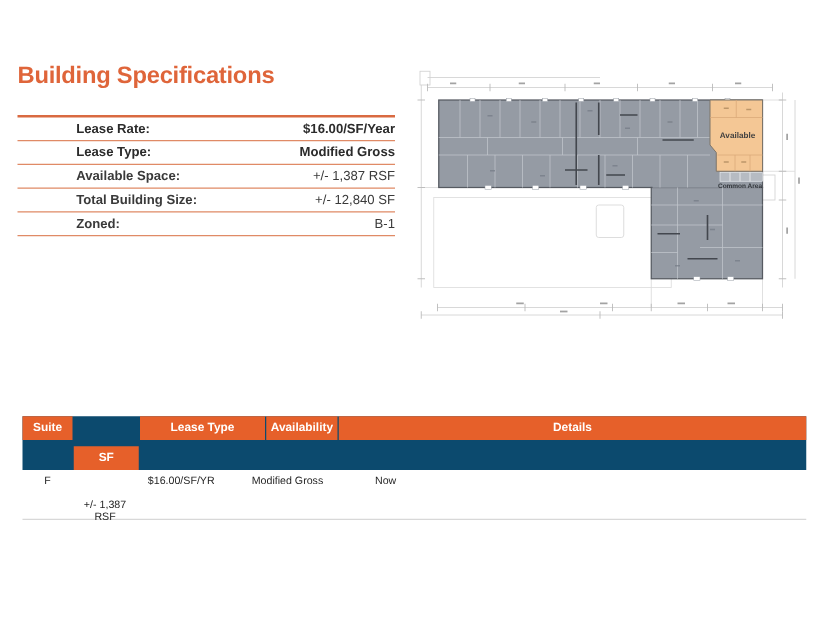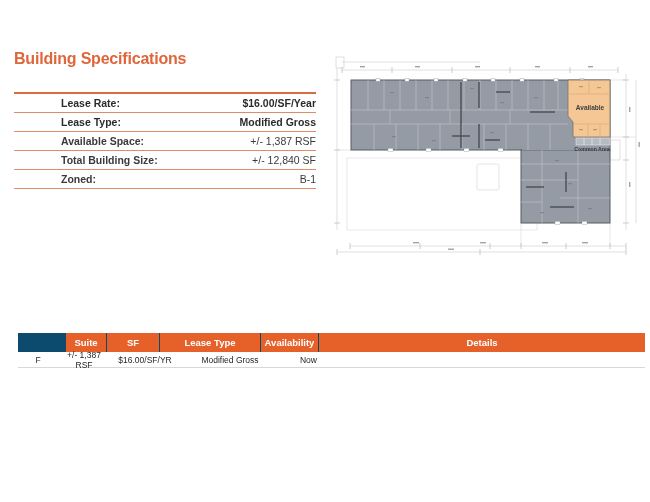--- a/index.html
+++ b/index.html
@@ -6,21 +6,21 @@
   body{
     width:650px;height:502px;background:#ffffff;position:relative;
     font-family:"Liberation Sans","DejaVu Sans",sans-serif;
     -webkit-font-smoothing:antialiased;overflow:hidden;
   }
   .page{position:absolute;inset:0;background:#fff;}
 
   
   .title{
     position:absolute;left:14px;top:50px;
-    font-size:16px;font-weight:600;letter-spacing:-0.2px;
+    font-size:19px;font-weight:600;letter-spacing:-0.2px;
     color:#df653a;
   }
 
   
   .specs{
     position:absolute;left:14px;top:92px;width:302px;
     border-top:2px solid #d96a41;
   }
   .spec-row{
     display:flex;justify-content:space-between;align-items:center;
@@ -32,32 +32,32 @@
   .spec-row:nth-child(-n+2) .spec-value{font-weight:bold;color:#2b2b2b;}
   .spec-label{font-weight:600;color:#3a3a3a;padding-left:47px;}
   .spec-value{text-align:left;color:#3a3a3a;}
 
   
   .floorplan{position:absolute;left:330px;top:52px;width:320px;height:250px;}
   .floorplan svg{display:block;}
 
   
   .suite-table{position:absolute;left:18px;top:333px;width:627px;}
-  .sthead{display:flex;gap:1px;background:#0c4a6e;padding-left:48px;}
+  .sthead{display:flex;gap:1px;background:#0c4a6e;}
   .sthead .th{
     background:#e6602a;color:#fff;font-weight:bold;font-size:9.5px;
     height:19px;display:flex;align-items:center;justify-content:center;
   }
   .strow{display:flex;border-bottom:1px solid #d8d8d8;}
   .strow .td{
     font-size:8.5px;color:#1f1f1f;height:15px;
     display:flex;align-items:center;justify-content:center;text-align:center;
   }
   .c0{width:40px;flex:none;}
-  .c1{width:52px;flex:none;}
+  .c1{width:52px;flex:none;margin-top:24px;}
   .c2{width:70px;flex:none;}
   .c3{width:100px;flex:none;}
   .c4{width:57px;flex:none;}
   .c5{flex:1;}
 </style>
 </head>
 <body>
 
 <div class="page">
 

